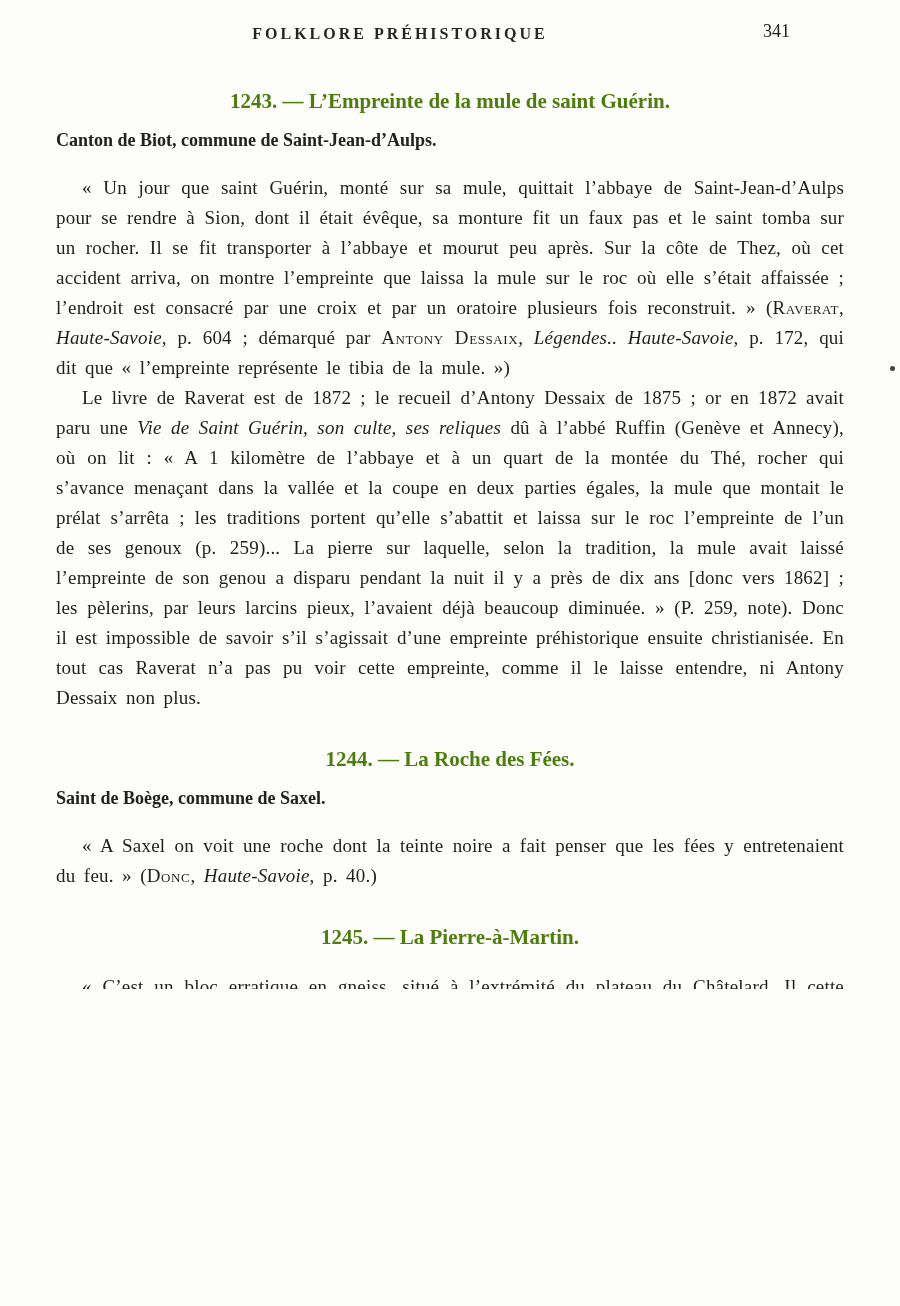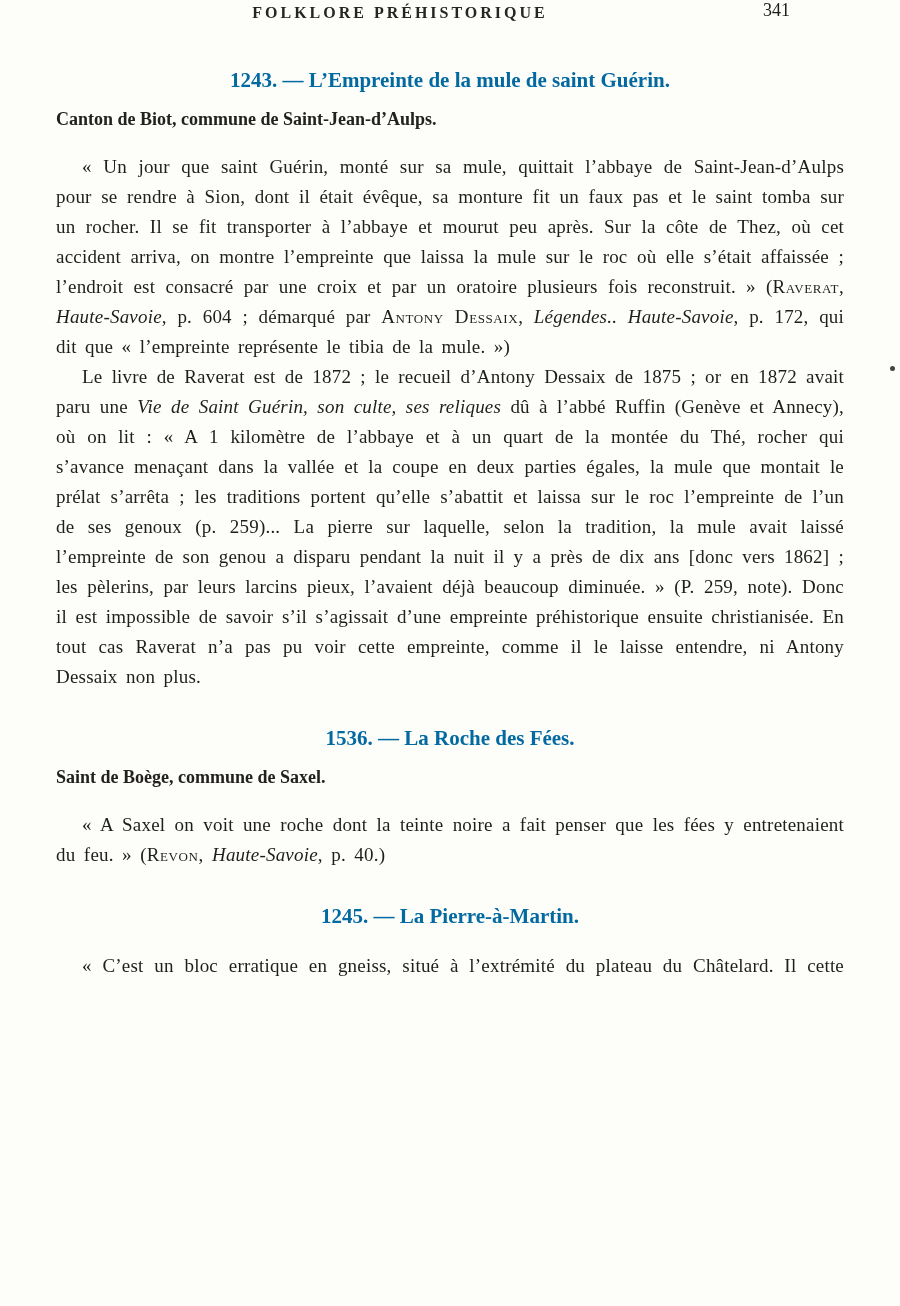--- a/index.html
+++ b/index.html
@@ -6,21 +6,21 @@
   * { margin:0; padding:0; box-sizing:border-box; }
   html, body { width:900px; }
   body {
     background:#fdfdfa;
     font-family:"Liberation Serif","DejaVu Serif",serif;
   }
   .page {
     position:relative;
     width:900px;
     height:989px;
-    padding:0 56px 0 56px;
+    padding:21px 56px 0 56px;
     background:#fdfdfa;
     color:#201f1c;
     overflow:hidden;
   }
   .page-header {
     position:relative;
     height:34px;
   }
   .running-title {
     position:absolute;
@@ -37,21 +37,21 @@
     right:54px;
     top:0;
     font-size:18px;
     color:#1d1c19;
   }
   .entry-heading {
     text-align:center;
     font-weight:bold;
     font-size:21px;
     margin-top:34px;
-    color:#0369a1;
+    color:#4d7c0f;
   }
   .entry-subtitle {
     text-align:left;
     font-weight:bold;
     font-size:18px;
     margin-top:16px;
     color:#22211d;
   }
   .entry-body { margin-top:22px; }
   .para {
@@ -88,24 +88,24 @@
   <section class="entry">
     <h2 class="entry-heading">1243. — L’Empreinte de la mule de saint Guérin.</h2>
     <h3 class="entry-subtitle">Canton de Biot, commune de Saint-Jean-d’Aulps.</h3>
     <div class="entry-body">
           <p class="para"><span>« Un jour que saint Guérin, monté sur sa mule, quittait l’abbaye de Saint-Jean-d’Aulps pour se rendre à Sion, dont il était évêque, sa monture fit un faux pas et le saint tomba sur un rocher. Il se fit transporter à l’abbaye et mourut peu après. Sur la côte de Thez, où cet accident arriva, on montre l’empreinte que laissa la mule sur le roc où elle s’était affaissée ; l’endroit est consacré par une croix et par un oratoire plusieurs fois reconstruit. » (</span><span class="sc">Raverat</span><span>, </span><span class="it">Haute-Savoie</span><span>, p. 604 ; démarqué par </span><span class="sc">Antony Dessaix</span><span>, </span><span class="it">Légendes.. Haute-Savoie</span><span>, p. 172, qui dit que « l’empreinte représente le tibia de la mule. »)</span></p>
           <p class="para"><span>Le livre de Raverat est de 1872 ; le recueil d’Antony Dessaix de 1875 ; or en 1872 avait paru une </span><span class="it">Vie de Saint Guérin, son culte, ses reliques</span><span> dû à l’abbé Ruffin (Genève et Annecy), où on lit : « A 1 kilomètre de l’abbaye et à un quart de la montée du Thé, rocher qui s’avance menaçant dans la vallée et la coupe en deux parties égales, la mule que montait le prélat s’arrêta ; les traditions portent qu’elle s’abattit et laissa sur le roc l’empreinte de l’un de ses genoux (p. 259)... La pierre sur laquelle, selon la tradition, la mule avait laissé l’empreinte de son genou a disparu pendant la nuit il y a près de dix ans [donc vers 1862] ; les pèlerins, par leurs larcins pieux, l’avaient déjà beaucoup diminuée. » (P. 259, note). Donc il est impossible de savoir s’il s’agissait d’une empreinte préhistorique ensuite christianisée. En tout cas Raverat n’a pas pu voir cette empreinte, comme il le laisse entendre, ni Antony Dessaix non plus.</span></p>
         </div>
   </section>
 
   <section class="entry">
-    <h2 class="entry-heading">1536. — La Roche des Fées.</h2>
+    <h2 class="entry-heading">1244. — La Roche des Fées.</h2>
     <h3 class="entry-subtitle">Saint de Boège, commune de Saxel.</h3>
     <div class="entry-body">
-          <p class="para"><span>« A Saxel on voit une roche dont la teinte noire a fait penser que les fées y entretenaient du feu. » (</span><span class="sc">Revon</span><span>, </span><span class="it">Haute-Savoie</span><span>, p. 40.)</span></p>
+          <p class="para"><span>« A Saxel on voit une roche dont la teinte noire a fait penser que les fées y entretenaient du feu. » (</span><span class="sc">Donc</span><span>, </span><span class="it">Haute-Savoie</span><span>, p. 40.)</span></p>
         </div>
   </section>
 
   <section class="entry">
     <h2 class="entry-heading">1245. — La Pierre-à-Martin.</h2>
     <div class="entry-body">
           <p class="para"><span>« C’est un bloc erratique en gneiss, situé à l’extrémité du plateau du Châtelard. Il cette rapprocher ce nom des </span><span class="it">Pierres Sep-</span></p>
         </div>
   </section>
 </main>

